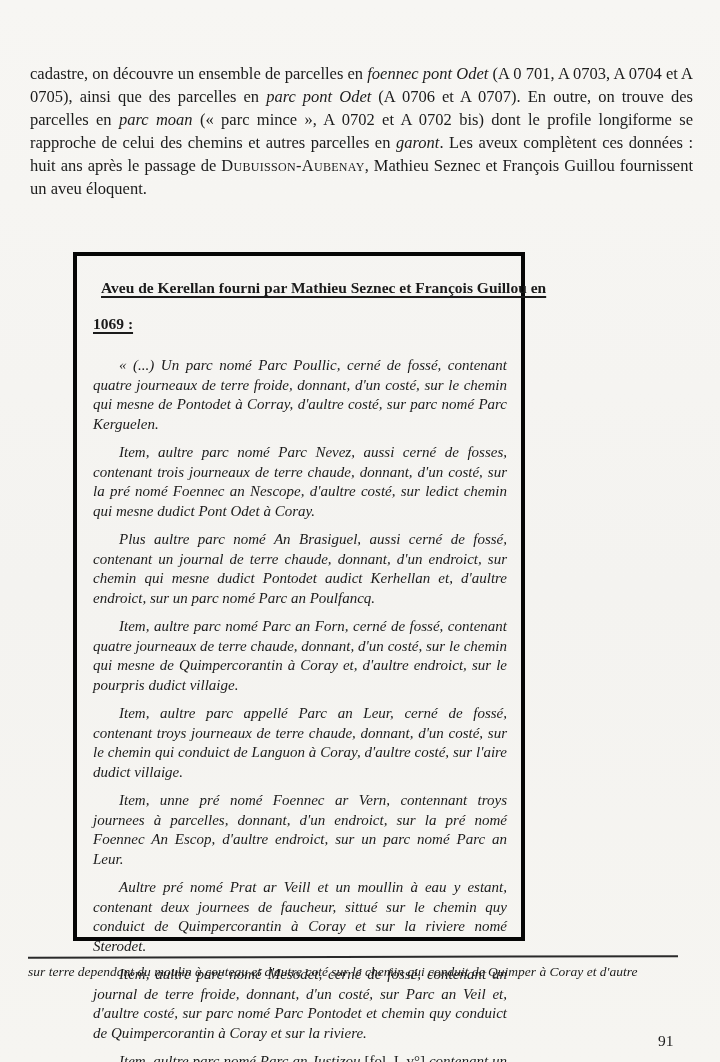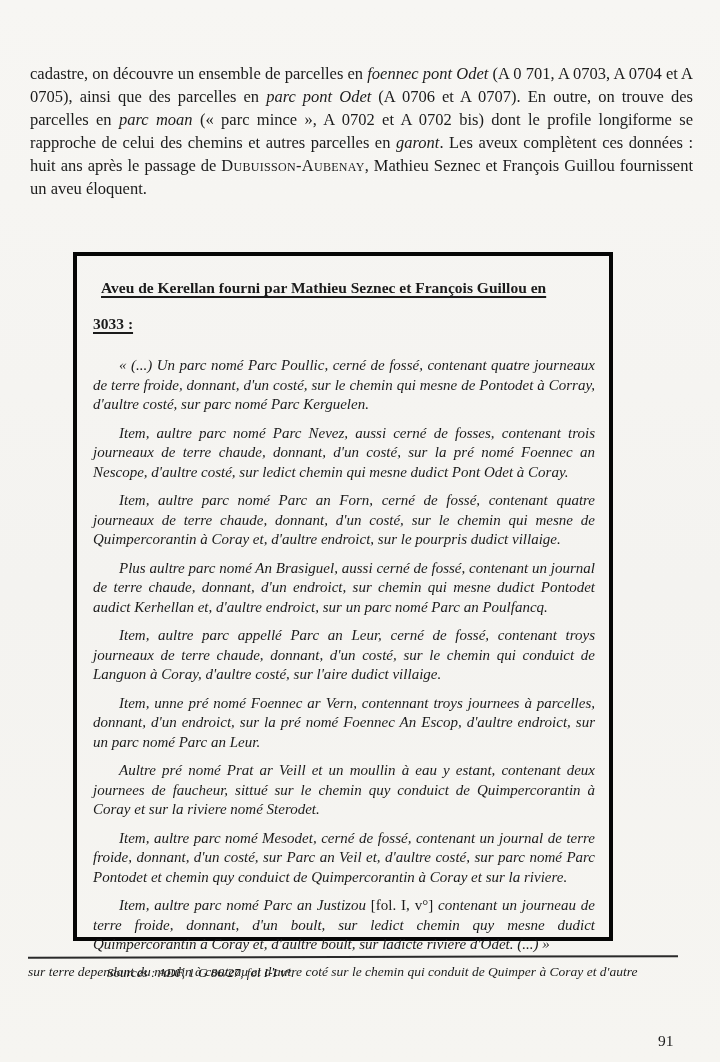--- a/index.html
+++ b/index.html
@@ -20,21 +20,21 @@
     left: 30px; top: 62px; width: 663px;
     font-size: 16.5px; line-height: 23px;
     text-align: justify;
     margin: 0;
   }
   .it { font-style: italic; }
   .sc { font-variant: small-caps; letter-spacing: 0.3px; }
   .avowal-box {
     position: absolute;
     left: 73px; top: 252px;
-    width: 540px; height: 689px;
+    width: 452px; height: 689px;
     border: 4px solid #060606;
     box-sizing: border-box;
     padding: 14px 14px 0 16px;
     background: transparent;
   }
   .box-title {
     font-size: 15.5px; font-weight: bold;
     line-height: 36px;
     margin: 0 0 14px 0;
   }
@@ -85,27 +85,27 @@
 </head>
 <body>
 
 <div class="page">
 
   <p class="intro"><span>cadastre, on découvre un ensemble de parcelles en </span><span class="it">foennec pont Odet</span><span> (A 0 701, A 0703, A 0704 et A 0705), ainsi que des parcelles en </span><span class="it">parc pont Odet</span><span> (A 0706 et A 0707). En outre, on trouve des parcelles en </span><span class="it">parc moan</span><span> (« parc mince », A 0702 et A 0702 bis) dont le profile longiforme se rapproche de celui des chemins et autres parcelles en </span><span class="it">garont</span><span>. Les aveux complètent ces données : huit ans après le passage de </span><span class="sc">Dubuisson-Aubenay</span><span>, Mathieu Seznec et François Guillou fournissent un aveu éloquent.</span></p>
 
   <div class="avowal-box">
     <h2 class="box-title">
       <span class="t-line t-line1">Aveu de Kerellan fourni par Mathieu Seznec et François Guillou en</span>
-      <span class="t-line">3033 :</span>
+      <span class="t-line">1069 :</span>
     </h2>
 
     <p class="bp">« (...) Un parc nomé Parc Poullic, cerné de fossé, contenant quatre journeaux de terre froide, donnant, d'un costé, sur le chemin qui mesne de Pontodet à Corray, d'aultre costé, sur parc nomé Parc Kerguelen.</p>
     <p class="bp">Item, aultre parc nomé Parc Nevez, aussi cerné de fosses, contenant trois journeaux de terre chaude, donnant, d'un costé, sur la pré nomé Foennec an Nescope, d'aultre costé, sur ledict chemin qui mesne dudict Pont Odet à Coray.</p>
+    <p class="bp">Plus aultre parc nomé An Brasiguel, aussi cerné de fossé, contenant un journal de terre chaude, donnant, d'un endroict, sur chemin qui mesne dudict Pontodet audict Kerhellan et, d'aultre endroict, sur un parc nomé Parc an Poulfancq.</p>
     <p class="bp">Item, aultre parc nomé Parc an Forn, cerné de fossé, contenant quatre journeaux de terre chaude, donnant, d'un costé, sur le chemin qui mesne de Quimpercorantin à Coray et, d'aultre endroict, sur le pourpris dudict villaige.</p>
-    <p class="bp">Plus aultre parc nomé An Brasiguel, aussi cerné de fossé, contenant un journal de terre chaude, donnant, d'un endroict, sur chemin qui mesne dudict Pontodet audict Kerhellan et, d'aultre endroict, sur un parc nomé Parc an Poulfancq.</p>
     <p class="bp">Item, aultre parc appellé Parc an Leur, cerné de fossé, contenant troys journeaux de terre chaude, donnant, d'un costé, sur le chemin qui conduict de Languon à Coray, d'aultre costé, sur l'aire dudict villaige.</p>
     <p class="bp">Item, unne pré nomé Foennec ar Vern, contennant troys journees à parcelles, donnant, d'un endroict, sur la pré nomé Foennec An Escop, d'aultre endroict, sur un parc nomé Parc an Leur.</p>
     <p class="bp">Aultre pré nomé Prat ar Veill et un moullin à eau y estant, contenant deux journees de faucheur, sittué sur le chemin quy conduict de Quimpercorantin à Coray et sur la riviere nomé Sterodet.</p>
     <p class="bp">Item, aultre parc nomé Mesodet, cerné de fossé, contenant un journal de terre froide, donnant, d'un costé, sur Parc an Veil et, d'aultre costé, sur parc nomé Parc Pontodet et chemin quy conduict de Quimpercorantin à Coray et sur la riviere.</p>
     <p class="bp"><span>Item, aultre parc nomé Parc an Justizou </span><span class="roman">[fol. I, v°]</span><span> contenant un journeau de terre froide, donnant, d'un boult, sur ledict chemin quy mesne dudict Quimpercorantin à Coray et, d'aultre boult, sur ladicte riviere d'Odet. (...) »</span></p>
 
     <p class="sources">Sources : ADF, 1 G 86/27, fol I-I v°.</p>
   </div>
 
   <div class="footer-rule"></div>

